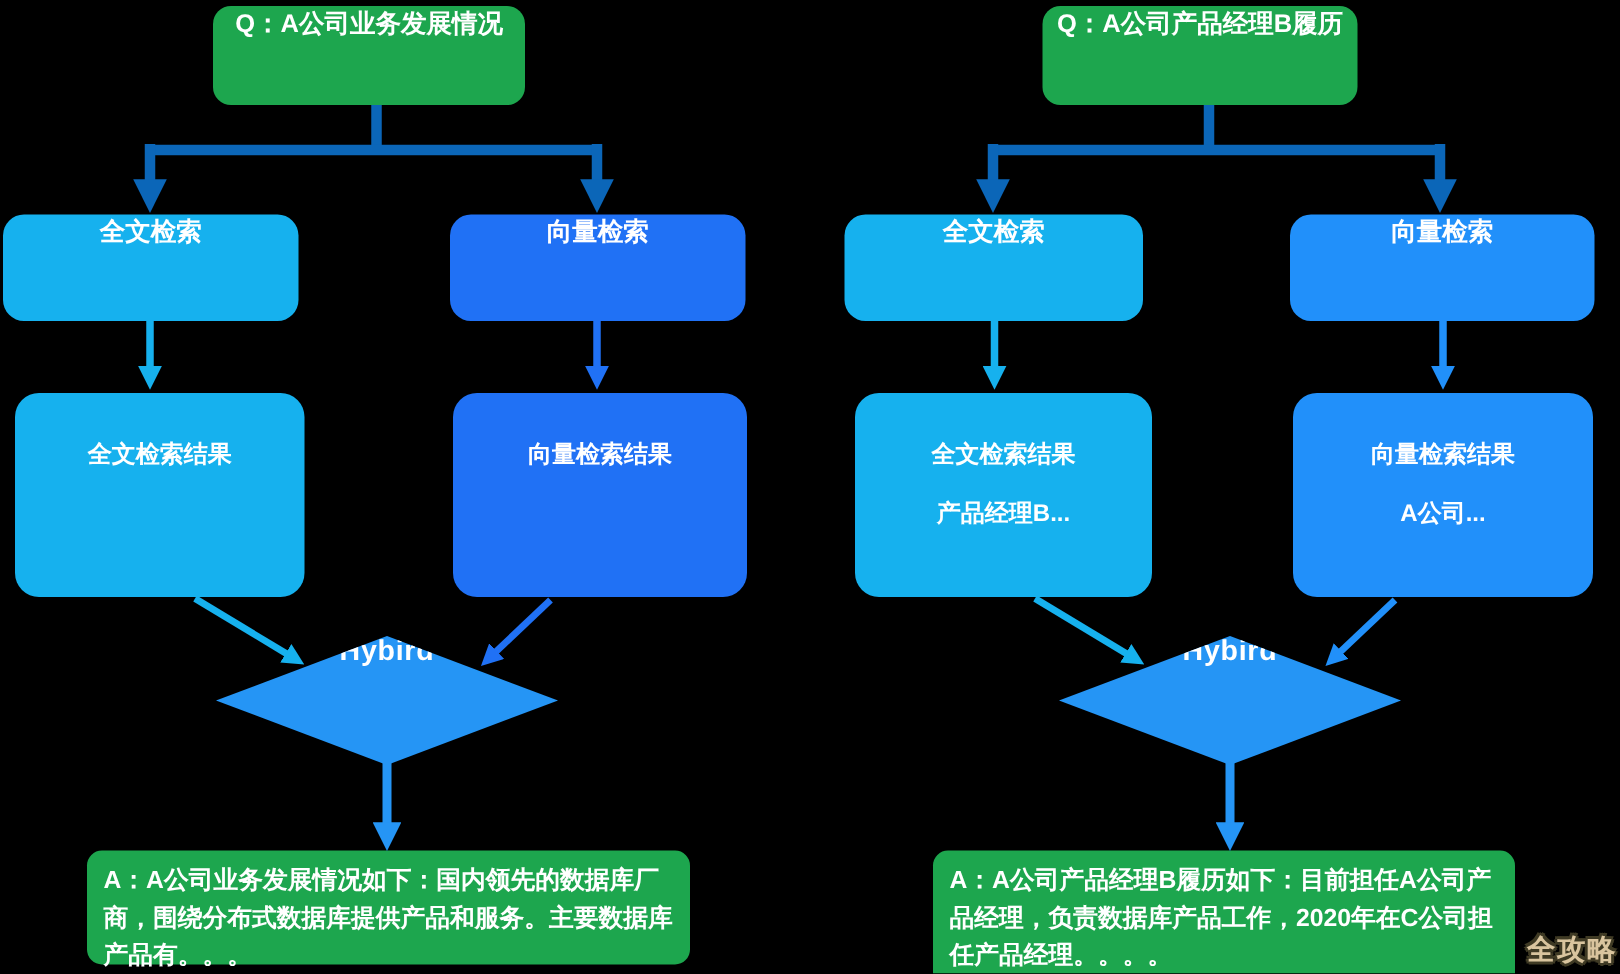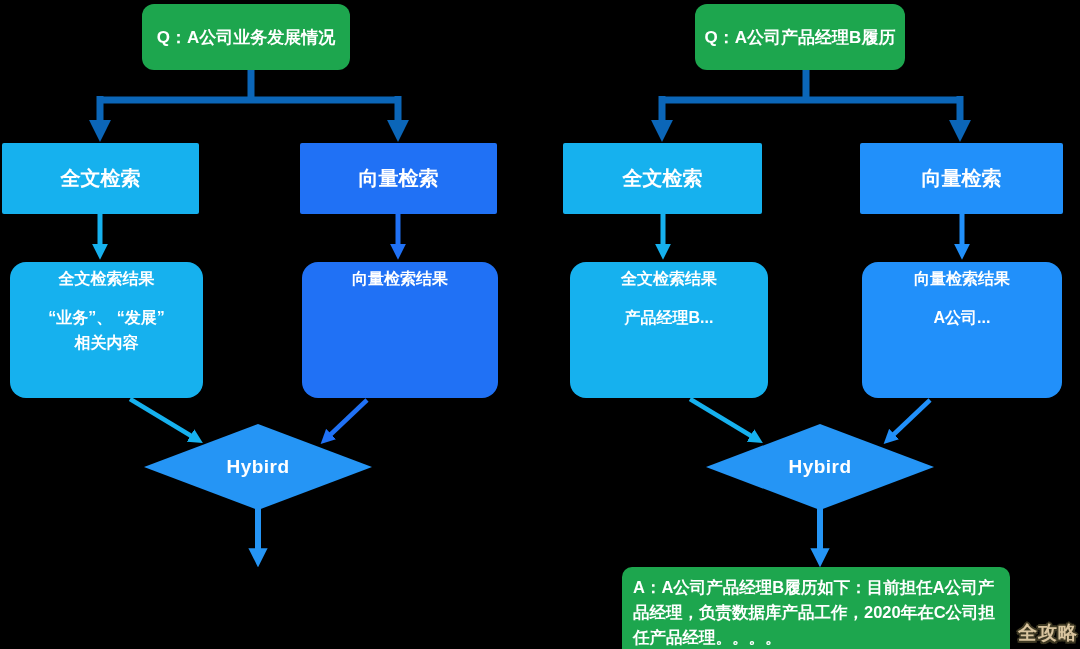--- a/index.html
+++ b/index.html
@@ -4,25 +4,25 @@
 <style>
   html,body{margin:0;padding:0;background:#000;}
   .canvas{
     position:relative;width:1080px;height:649px;background:var(--background,#000);
     overflow:hidden;font-family:"Liberation Sans","DejaVu Sans",sans-serif;
     font-weight:bold;color:#fff;
   }
   .wires{position:absolute;left:0;top:0;width:1080px;height:649px;z-index:3;pointer-events:none;}
   .node{
     position:absolute;z-index:2;box-sizing:border-box;display:flex;
-    align-items:center;justify-content:center;text-align:center;
+    justify-content:center;text-align:center;
   }
   .q{background:var(--question-green);border-radius:12px;font-size:17px;}
-  .search{border-radius:2px;font-size:20px;}
-  .result{border-radius:16px;font-size:16px;flex-direction:column;justify-content:flex-start;padding-top:4px;line-height:25px;}
+  .search{border-radius:14px;font-size:17px;}
+  .result{border-radius:16px;font-size:16px;flex-direction:column;justify-content:flex-start;padding-top:29px;line-height:25px;}
   .result .body{white-space:pre-line;margin-top:14px;}
   .bg-cyan{background:var(--fulltext-cyan);}
   .bg-royal{background:var(--vector-blue-left);}
   .bg-light{background:var(--vector-blue-right);}
   .diamond{
     background:var(--hybrid-blue);
     clip-path:polygon(50% 0%,100% 50%,50% 100%,0% 50%);
     font-size:19px;letter-spacing:0.5px;
   }
   .answer{
@@ -106,32 +106,33 @@
   <div class="node search bg-cyan" style="left:2px;top:143px;width:197px;height:71px">
     <span>全文检索</span>
   </div>
 
   <div class="node search bg-royal" style="left:300px;top:143px;width:197px;height:71px">
     <span>向量检索</span>
   </div>
 
   <div class="node result bg-cyan" style="left:10px;top:262px;width:193px;height:136px">
     <div class="title">全文检索结果</div>
-    <div class="body">“业务”、 “发展”
-相关内容</div>
   </div>
 
   <div class="node result bg-royal" style="left:302px;top:262px;width:196px;height:136px">
     <div class="title">向量检索结果</div>
   </div>
 
   <div class="node diamond" style="left:144px;top:424px;width:228px;height:86px">
     <span>Hybird</span>
   </div>
 
+  <div class="node answer" style="left:58px;top:567px;width:402px;height:76px">
+    <span>A：A公司业务发展情况如下：国内领先的数据库厂商，围绕分布式数据库提供产品和服务。主要数据库产品有。。。</span>
+  </div>
 
   <div class="node q" style="left:695px;top:4px;width:210px;height:66px">
     <span>Q：A公司产品经理B履历</span>
   </div>
 
   <div class="node search bg-cyan" style="left:563px;top:143px;width:199px;height:71px">
     <span>全文检索</span>
   </div>
 
   <div class="node search bg-light" style="left:860px;top:143px;width:203px;height:71px">

